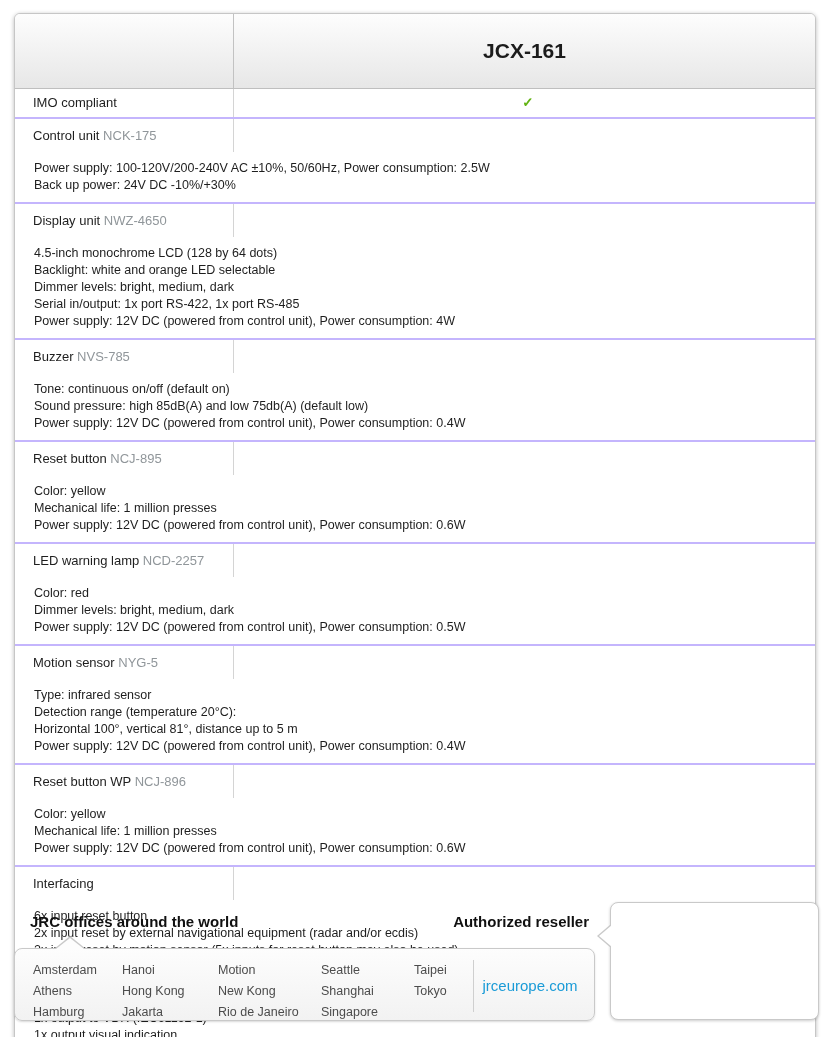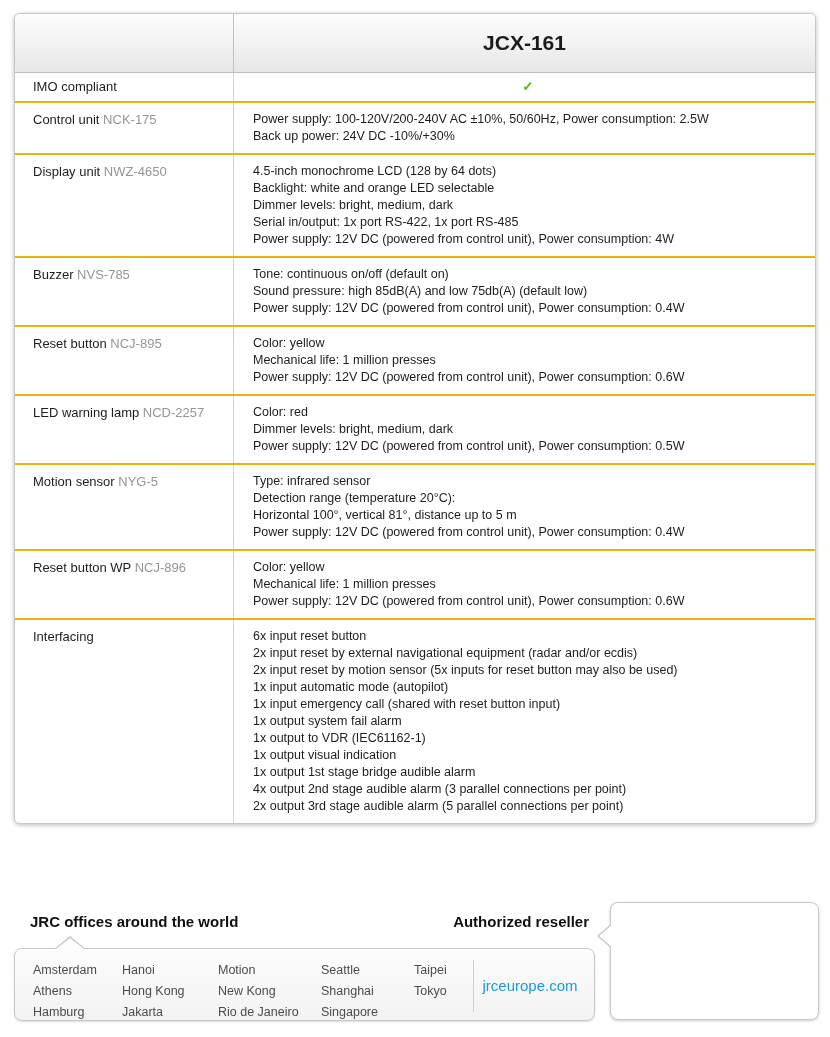--- a/index.html
+++ b/index.html
@@ -15,31 +15,31 @@
   
   .spec-table {
     position: absolute; left: 14px; top: 13px; width: 802px;
     background: #fff;
     border: 1px solid #c6c6c6;
     border-radius: 6px;
     box-shadow: 0 1px 4px rgba(0,0,0,0.28);
     overflow: hidden;
   }
   .thead {
-    display: flex; height: 59px;
+    display: flex; height: 75px;
     background: linear-gradient(#fdfdfd, #e7e7e7);
     border-bottom: 1px solid #bfbfbf;
   }
   .th-left { width: 219px; border-right: 1px solid #c2c2c2; }
   .th-right {
     flex: 1; display: flex; align-items: center; justify-content: center;
     font-size: 21px; font-weight: bold; color: #1b1b1b;
   }
   .row { display: flex; background: #fff; }
-  .row + .row { border-top: 2px solid #eab308; }
+  .row + .row { border-top: 2px solid #c4b5fd; flex-direction: column; }
   .cell-label {
     width: 219px; border-right: 1px solid #d4d4d4;
     padding: 8px 6px 8px 18px;
     font-size: 13px; color: #1e1e1e; line-height: 17px;
   }
   .model { color: #90969a; }
   .cell-content {
     flex: 1; padding: 8px 12px 8px 19px;
     font-size: 12.5px; color: #1e1e1e; line-height: 17px;
     white-space: pre-line;

